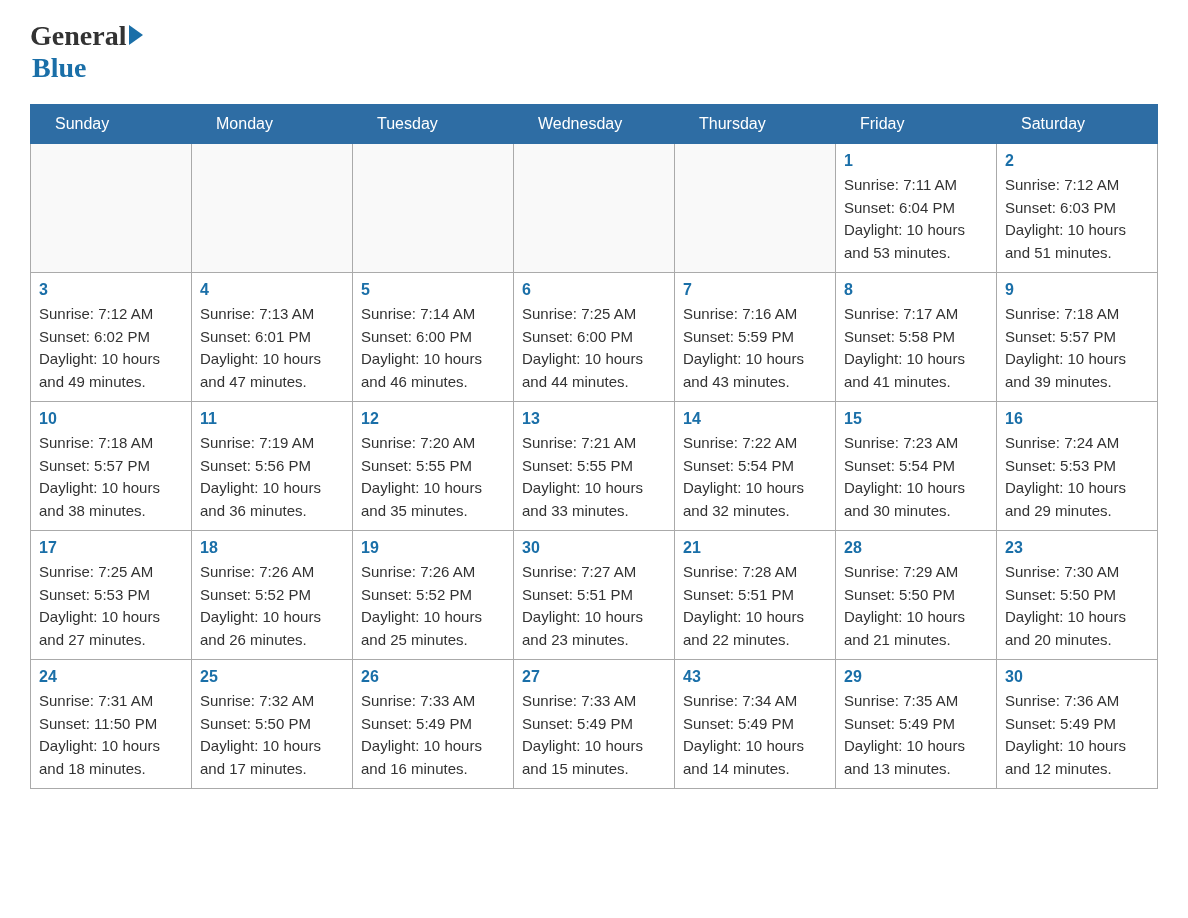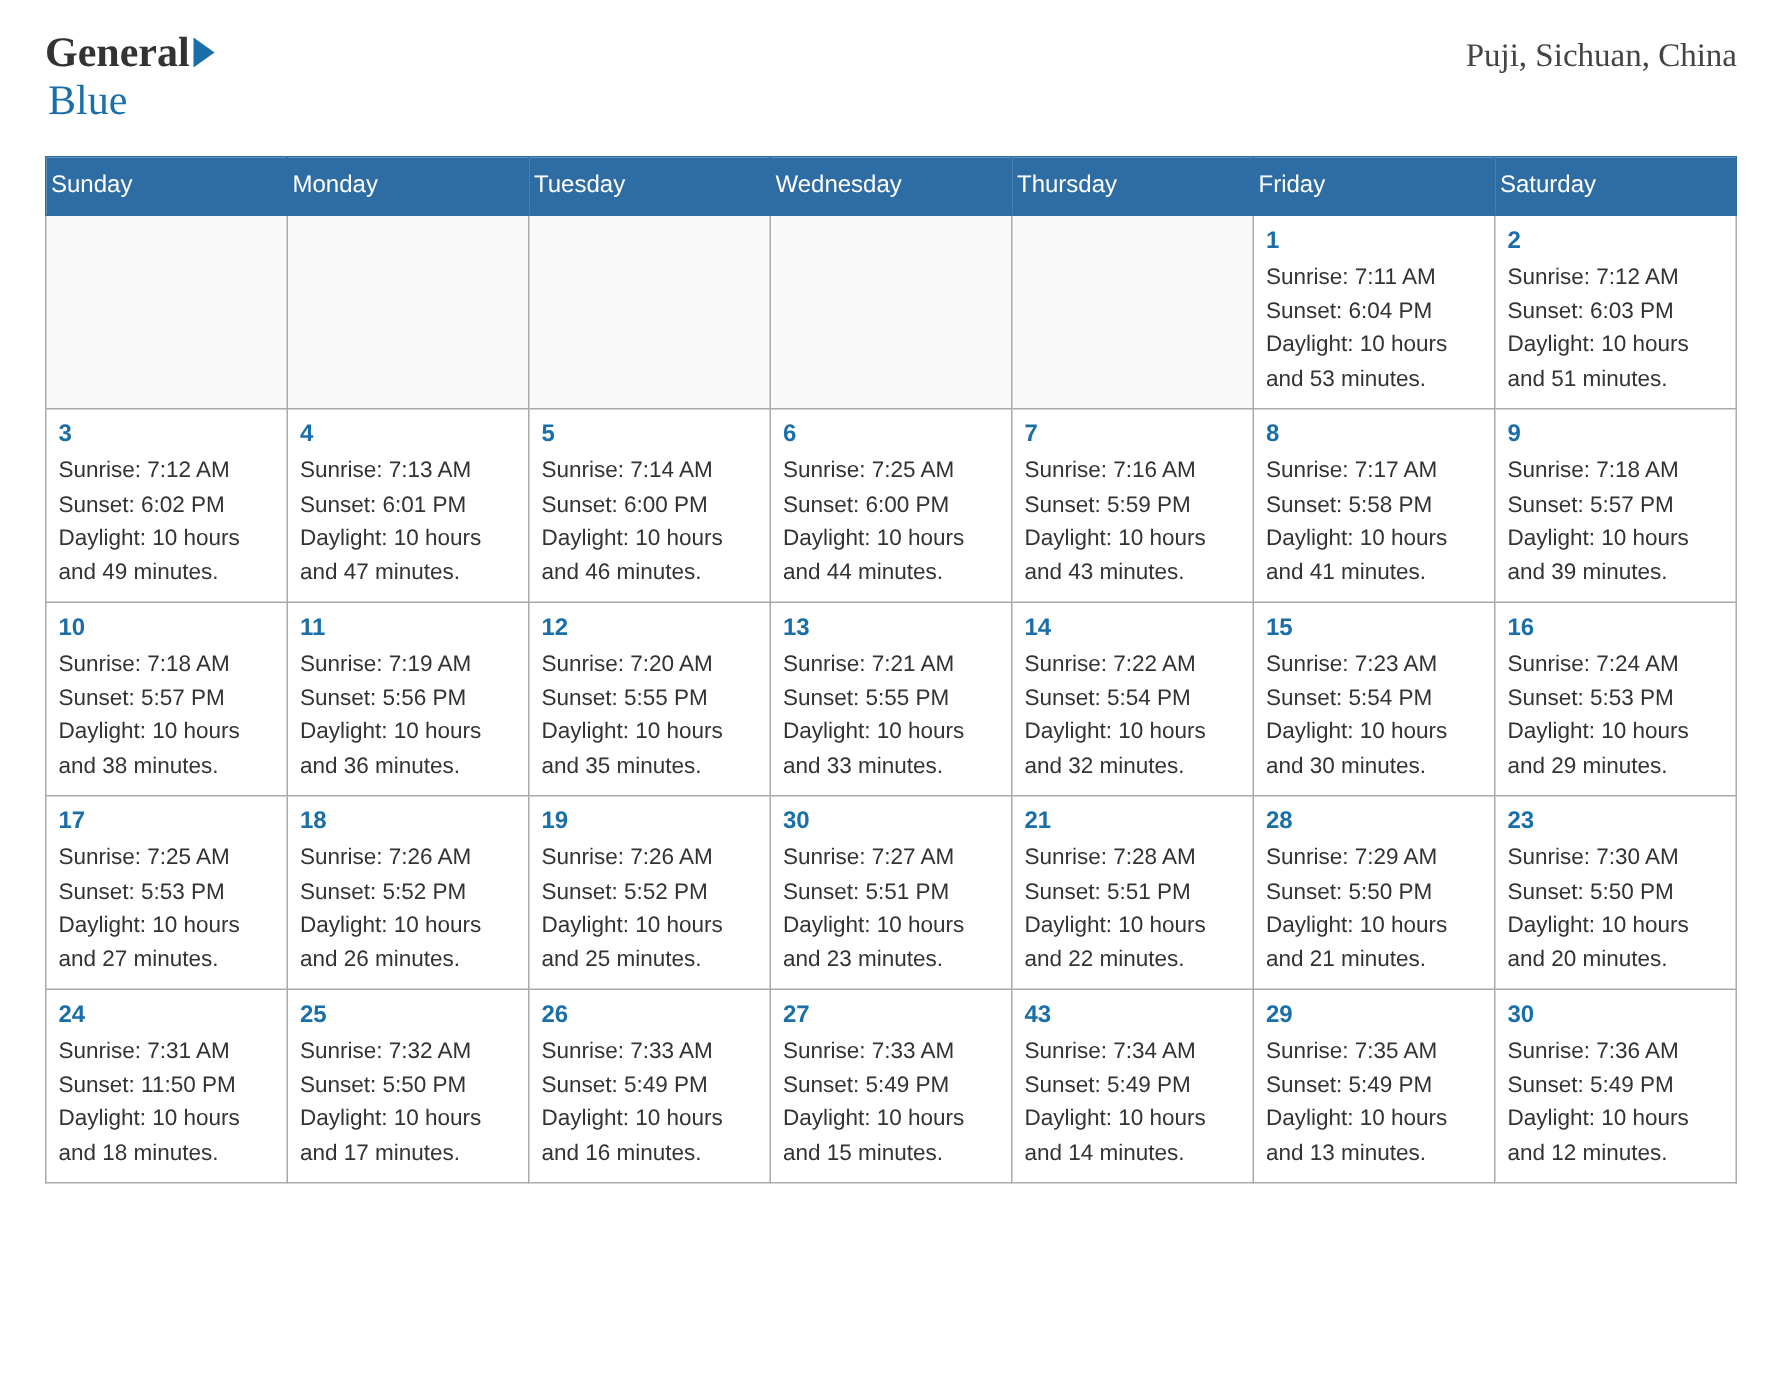--- a/index.html
+++ b/index.html
@@ -35,21 +35,21 @@
       width: 0;
       height: 0;
       border-left: 14px solid #1a6fa8;
       border-top: 10px solid transparent;
       border-bottom: 10px solid transparent;
       margin-left: 3px;
       margin-top: -2px;
     }
     .logo-blue {
       font-size: 28px;
-      font-weight: normal;
+      font-weight: bold;
       color: #1a6fa8;
       font-family: Georgia, serif;
       margin-left: 2px;
     }
     .title-section {
       text-align: right;
     }
     .month-title {
       font-size: 52px;
       font-weight: bold;
@@ -63,21 +63,21 @@
       margin-top: 4px;
     }
     .calendar {
       width: 100%;
       border-collapse: collapse;
       border: 1px solid #999;
     }
     .calendar th {
       background-color: #2e6da4;
       color: #fff;
-      padding: 10px 3px;
+      padding: 10px 24px;
       text-align: left;
       font-size: 16px;
       font-weight: normal;
       border: 1px solid #2e6da4;
     }
     .calendar td {
       vertical-align: top;
       padding: 8px;
       border: 1px solid #aaa;
       width: 14.28%;
@@ -105,21 +105,20 @@
 
 <div class="header">
   <div class="logo">
     <div class="logo-top">
       <span class="logo-general">General</span>
       <div class="logo-arrow"></div>
     </div>
     <span class="logo-blue">Blue</span>
   </div>
   <div class="title-section">
-    <div class="location">Puji, Sichuan, China</div>
   </div>
 </div>
 
 <table class="calendar">
   <thead>
     <tr>
     <th>Sunday</th>
         <th>Monday</th>
         <th>Tuesday</th>
         <th>Wednesday</th>

